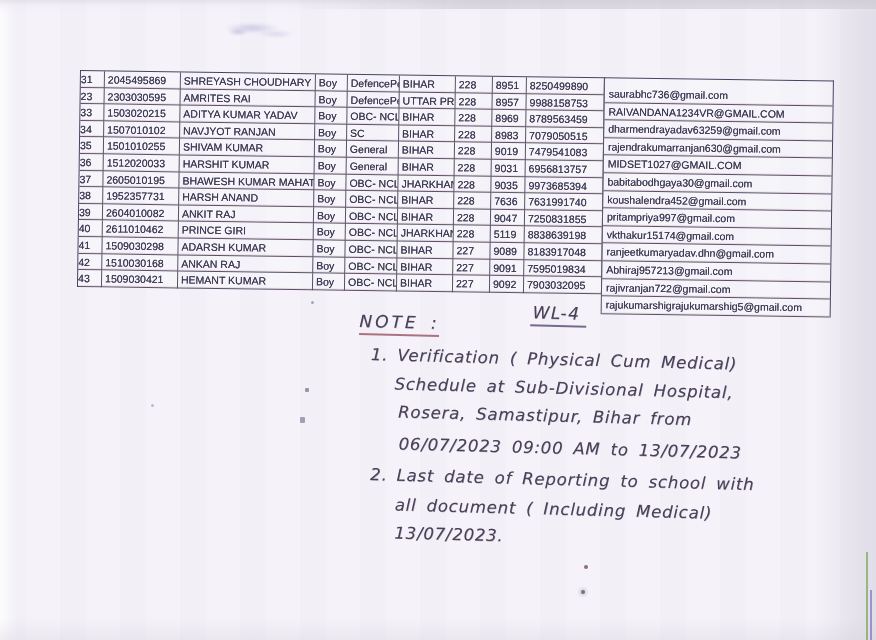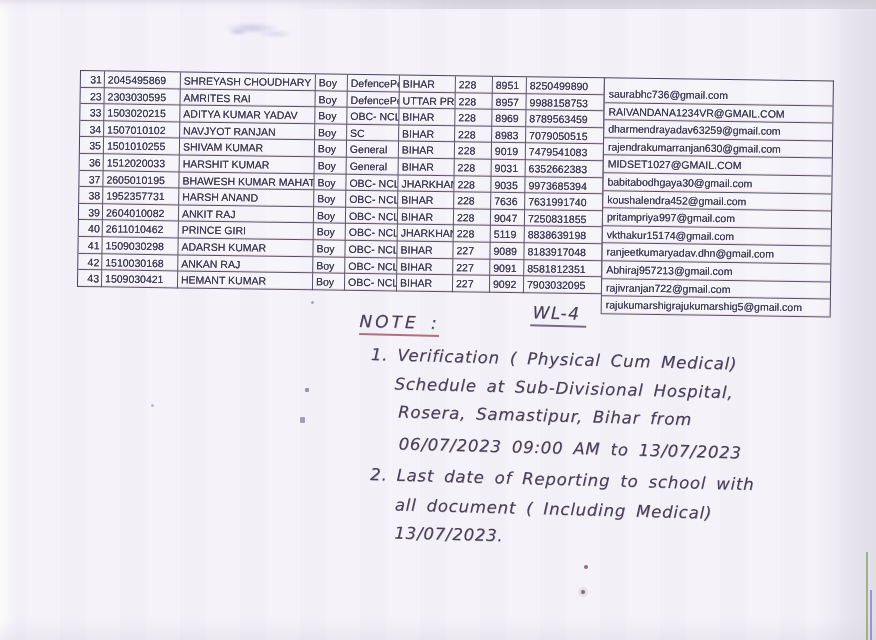--- a/index.html
+++ b/index.html
@@ -61,21 +61,21 @@
   }
   .cell{
     border-right:1px solid #5a5168;
     border-bottom:1px solid #5a5168;
     font-size:10.5px;line-height:16px;color:#3f3b54;
     white-space:nowrap;overflow:hidden;
     padding:0 0 0 3px;
     text-shadow:0 0 .4px #45405c;
     box-shadow:inset 0 -1px 0 rgba(196,110,140,.18);
   }
-  .cell.serial{text-align:right;padding:0 2px 0 0;}
+  .cell.serial{padding:0 2px 0 0;}
   .email-col{
     position:absolute;left:524px;top:0;width:228px;
     border-top:1.5px solid #4a4260;
     border-left:1px solid #5a5168;
     border-right:1.5px solid #4a4260;
     background:rgba(250,248,253,.35);
   }
   .email-cell{
     height:16.6px;
     border-bottom:1px solid #5a5168;
@@ -178,21 +178,21 @@
         <div class="cell">9019</div>
         <div class="cell">7479541083</div>
         <div class="cell serial">36</div>
         <div class="cell">1512020033</div>
         <div class="cell">HARSHIT KUMAR</div>
         <div class="cell">Boy</div>
         <div class="cell">General</div>
         <div class="cell">BIHAR</div>
         <div class="cell">228</div>
         <div class="cell">9031</div>
-        <div class="cell">6352662383</div>
+        <div class="cell">6956813757</div>
         <div class="cell serial">37</div>
         <div class="cell">2605010195</div>
         <div class="cell">BHAWESH KUMAR MAHAT</div>
         <div class="cell">Boy</div>
         <div class="cell">OBC- NCL</div>
         <div class="cell">JHARKHAN</div>
         <div class="cell">228</div>
         <div class="cell">9035</div>
         <div class="cell">9973685394</div>
         <div class="cell serial">38</div>
@@ -232,21 +232,21 @@
         <div class="cell">9089</div>
         <div class="cell">8183917048</div>
         <div class="cell serial">42</div>
         <div class="cell">1510030168</div>
         <div class="cell">ANKAN RAJ</div>
         <div class="cell">Boy</div>
         <div class="cell">OBC- NCL</div>
         <div class="cell">BIHAR</div>
         <div class="cell">227</div>
         <div class="cell">9091</div>
-        <div class="cell">8581812351</div>
+        <div class="cell">7595019834</div>
         <div class="cell serial">43</div>
         <div class="cell">1509030421</div>
         <div class="cell">HEMANT KUMAR</div>
         <div class="cell">Boy</div>
         <div class="cell">OBC- NCL</div>
         <div class="cell">BIHAR</div>
         <div class="cell">227</div>
         <div class="cell">9092</div>
         <div class="cell">7903032095</div>
       </div>

